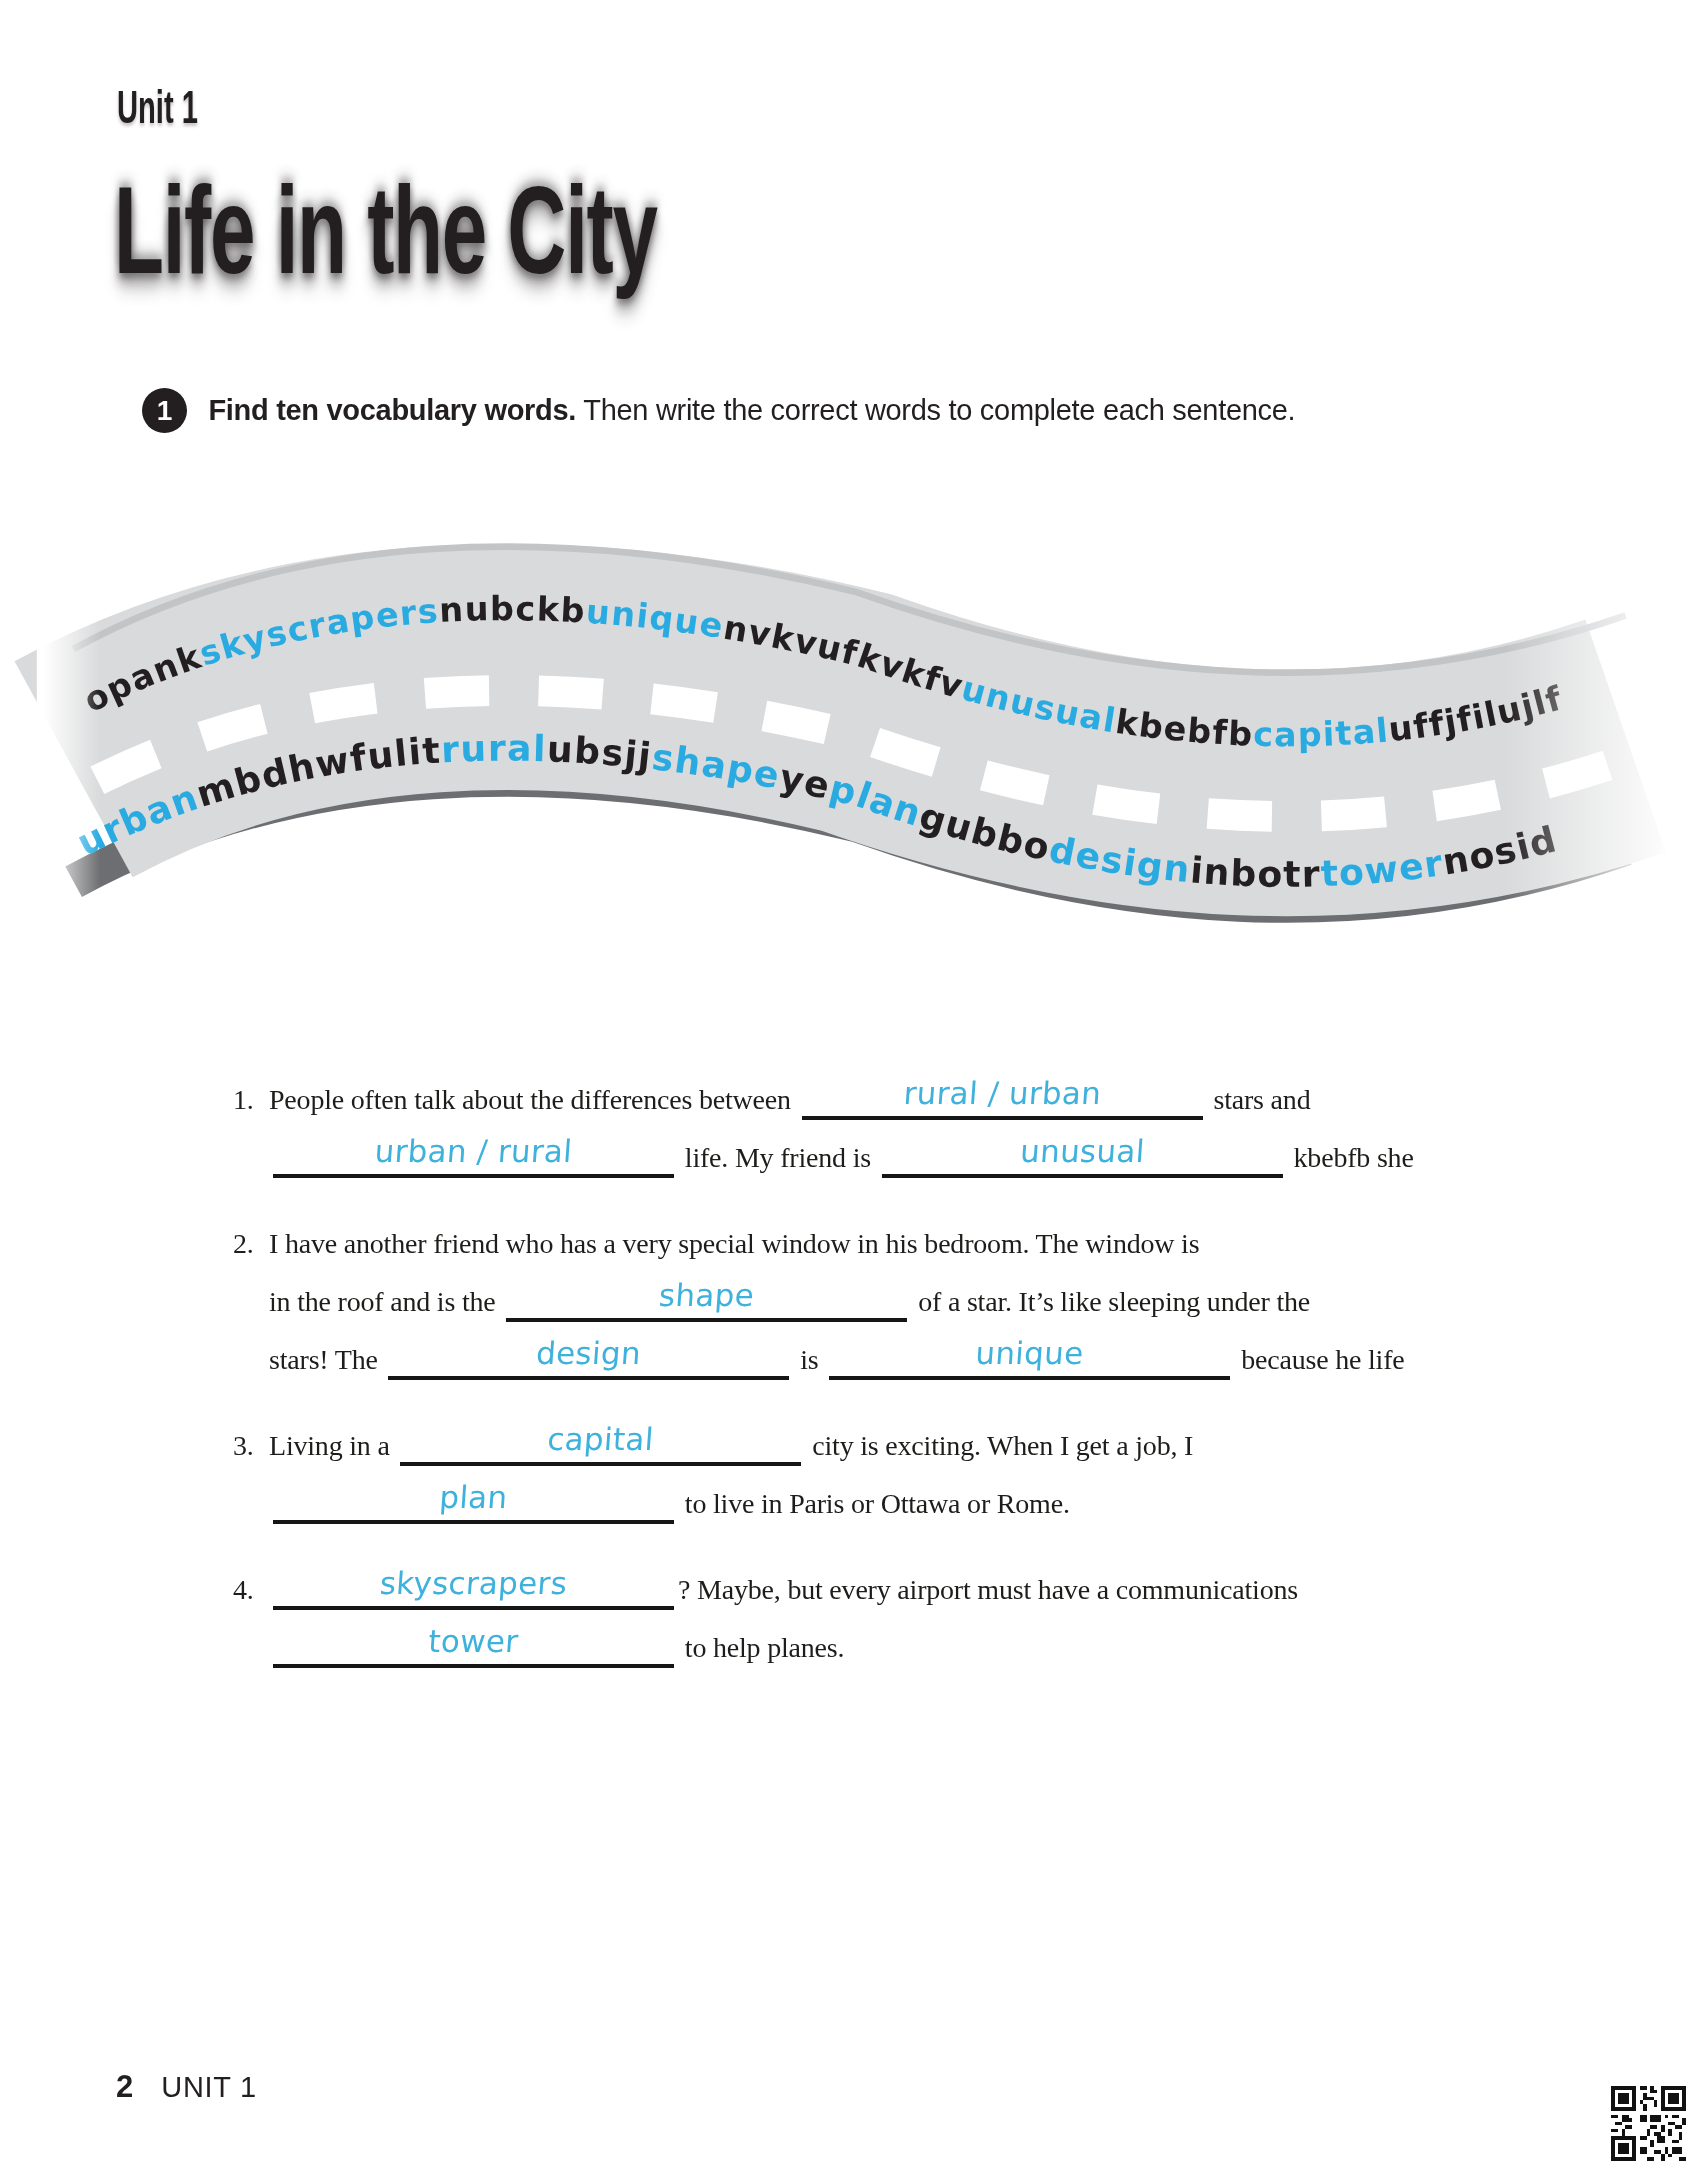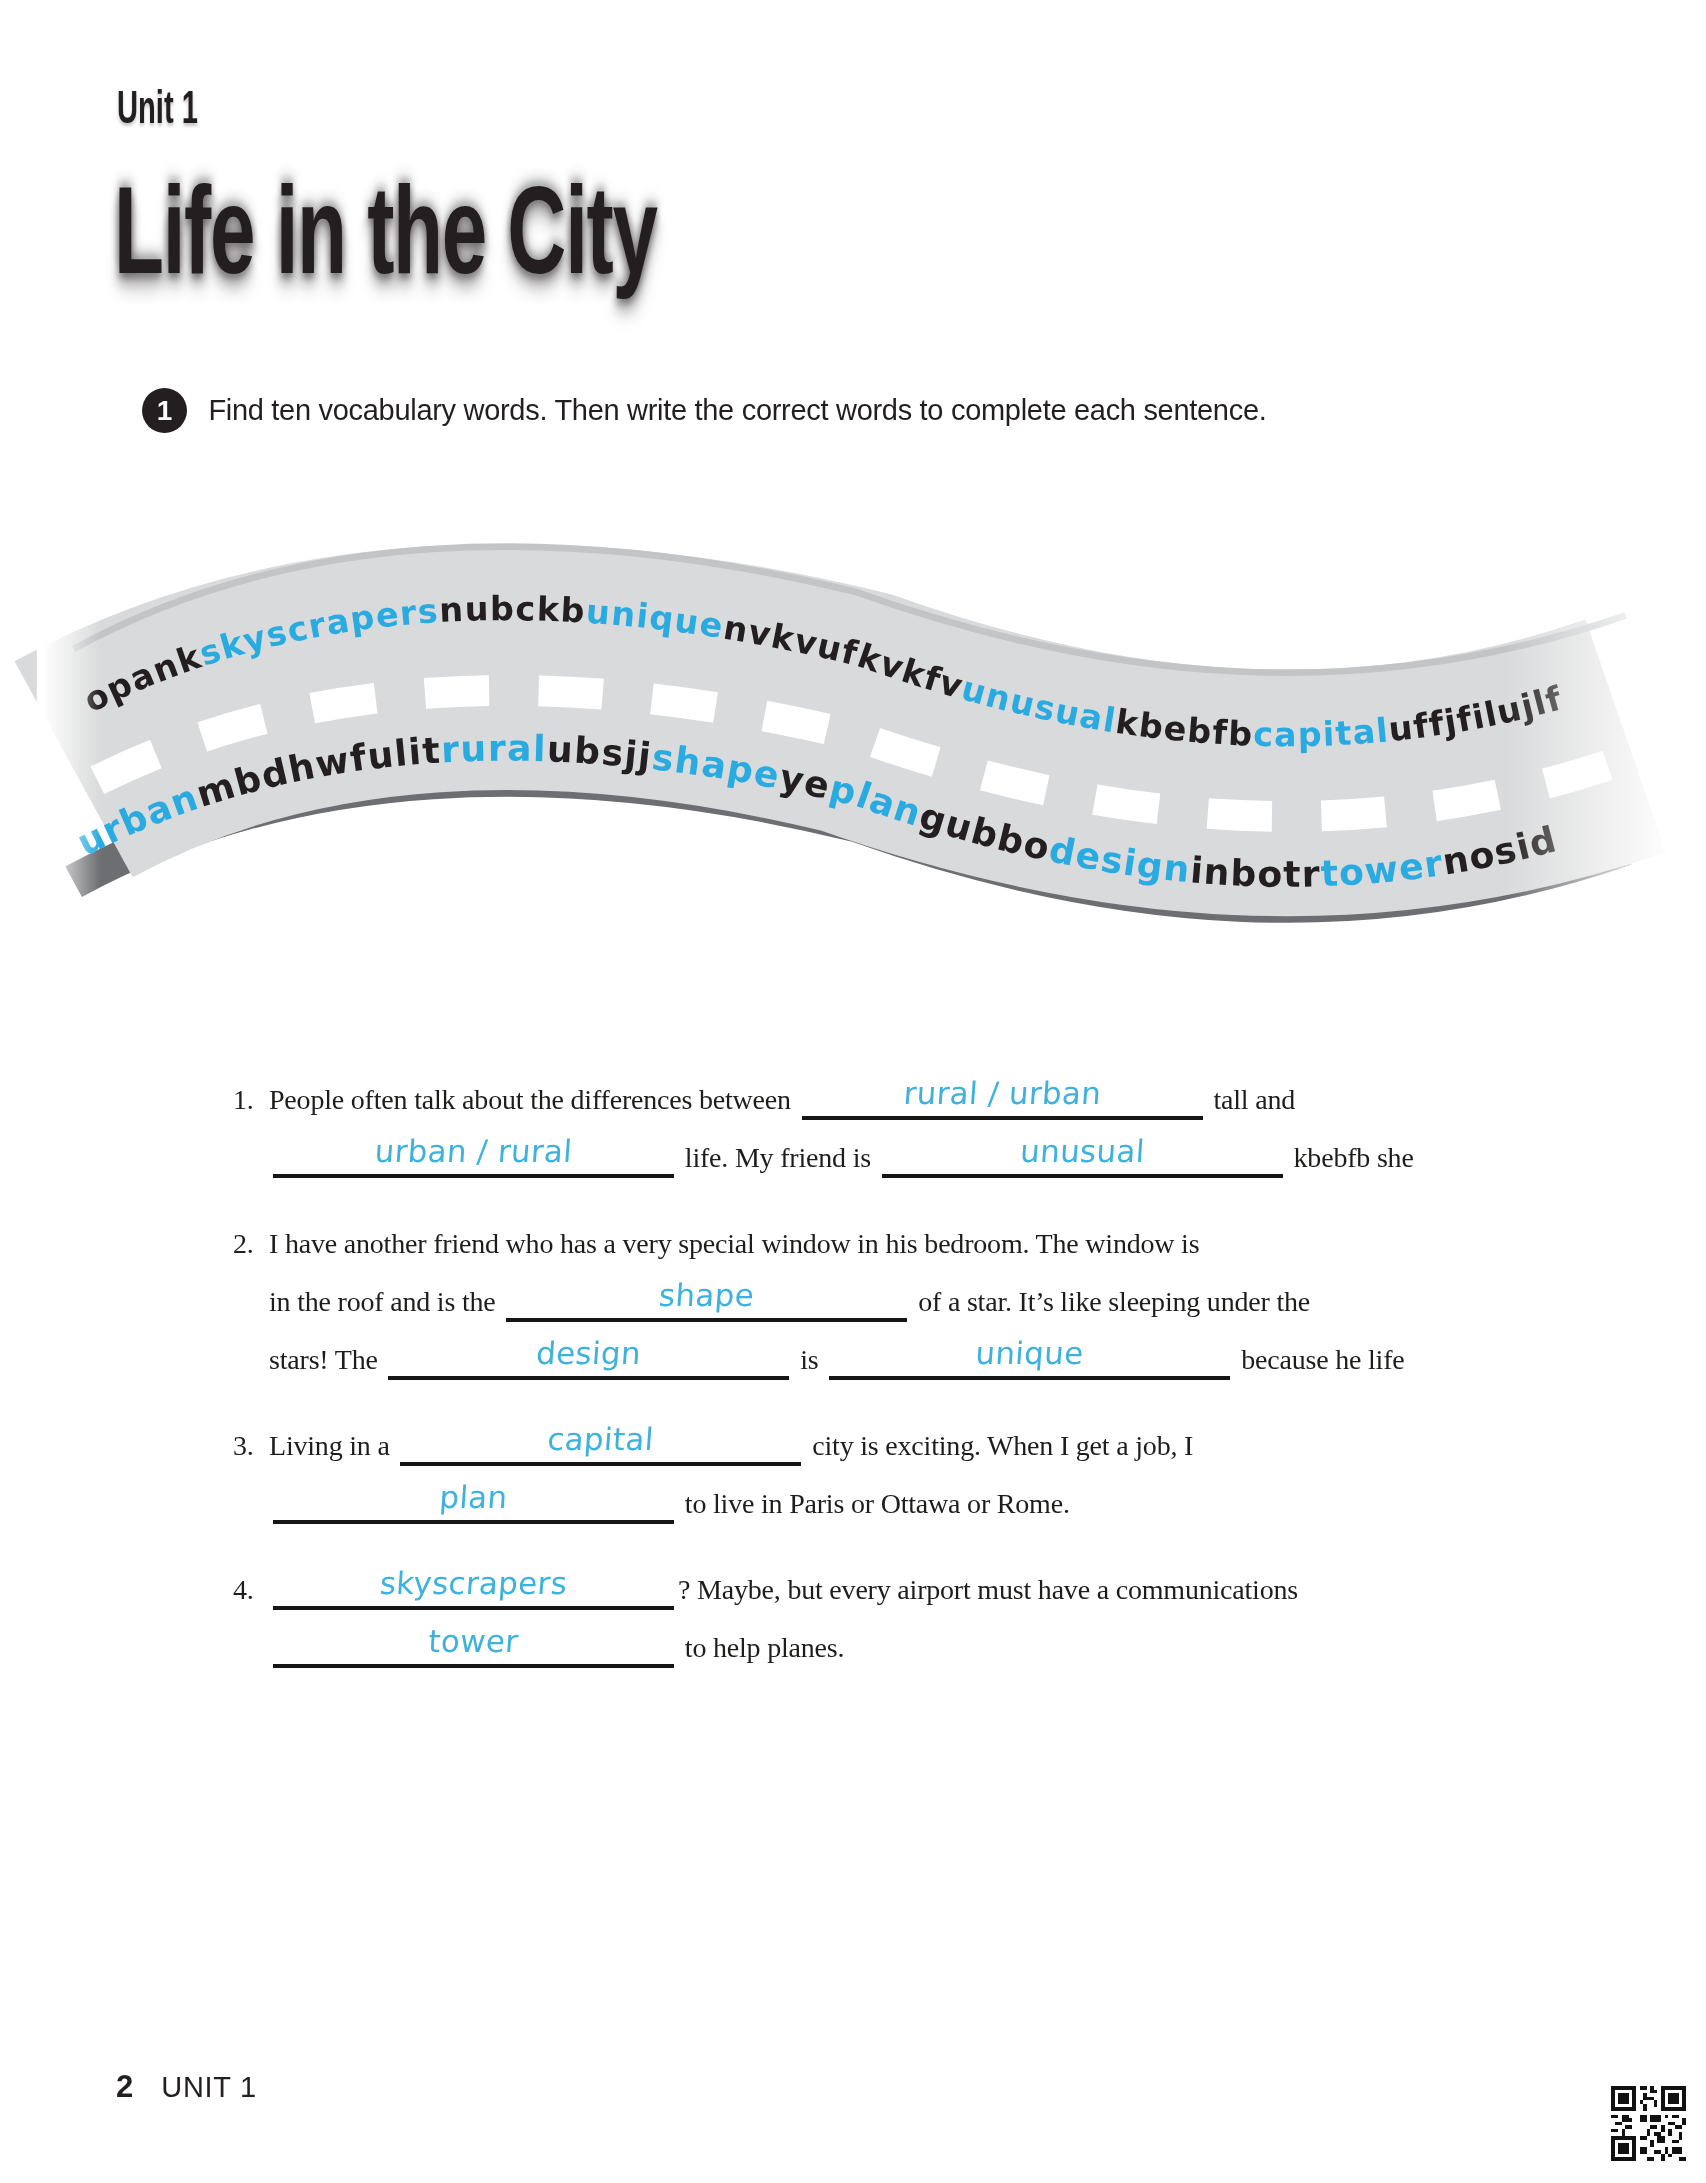--- a/index.html
+++ b/index.html
@@ -14,21 +14,21 @@
     letter-spacing:-2px;transform:scaleX(.66);transform-origin:left top;white-space:nowrap;
     text-shadow:0 5.4px 8px rgba(35,31,32,.45),0 -5.4px 8px rgba(35,31,32,.28),
                 0 12px 13.4px rgba(35,31,32,.28),0 -10.7px 13.4px rgba(35,31,32,.15),
                 0 20px 19px rgba(35,31,32,.14);}
 
   
   .instruction{position:absolute;left:142px;top:388px;display:flex;align-items:center;}
   .num-circle{width:45px;height:45px;border-radius:50%;background:#231f20;color:#fff;
     display:flex;align-items:center;justify-content:center;font-size:28px;font-weight:bold;flex:0 0 auto;}
   .instruction .txt{margin-left:21.4px;font-size:29px;white-space:pre;letter-spacing:-0.3px;}
-  .instruction .txt b{font-weight:normal;text-align:right;}
+  .instruction .txt b{font-weight:bold;text-align:right;}
 
   
   .road-svg{position:absolute;left:0;top:0;width:1706px;height:2183px;pointer-events:none;}
   .road-text{font-family:"DejaVu Sans","Liberation Sans",sans-serif;font-weight:bold;}
   .road-text.l1{font-size:50px;letter-spacing:2px;}
   .road-text.l2{font-size:54px;letter-spacing:2px;}
 
   
   .sentences{position:absolute;left:269px;top:1071px;width:1271px;
     font-family:"Liberation Serif",serif;font-size:28px;color:#1d1d1b;letter-spacing:-0.2px;}
@@ -95,21 +95,21 @@
     </text>
 
     <rect x="55" y="880" width="95" height="600" fill="url(#fadeL)"></rect>
     <rect x="2250" y="860" width="300" height="620" fill="url(#fadeR)"></rect>
   </svg>
 
   <div class="sentences">
 
     <div class="sent">
       <span class="num">1.</span>
-      <div class="line"><span>People often talk about the differences between </span><span class="blank"><span class="ans">rural / urban</span></span><span> tall and</span></div>
+      <div class="line"><span>People often talk about the differences between </span><span class="blank"><span class="ans">rural / urban</span></span><span> stars and</span></div>
       <div class="line"><span class="blank"><span class="ans">urban / rural</span></span><span> life. My friend is </span><span class="blank"><span class="ans">unusual</span></span><span> kbebfb she</span></div>
     </div>
 
     <div class="sent">
       <span class="num">2.</span>
       <div class="line"><span>I have another friend who has a very special window in his bedroom. The window is</span></div>
       <div class="line"><span>in the roof and is the </span><span class="blank"><span class="ans">shape</span></span><span> of a star. It’s like sleeping under the</span></div>
       <div class="line"><span>stars! The </span><span class="blank"><span class="ans">design</span></span><span> is </span><span class="blank"><span class="ans">unique</span></span><span> because he life</span></div>
     </div>
 

